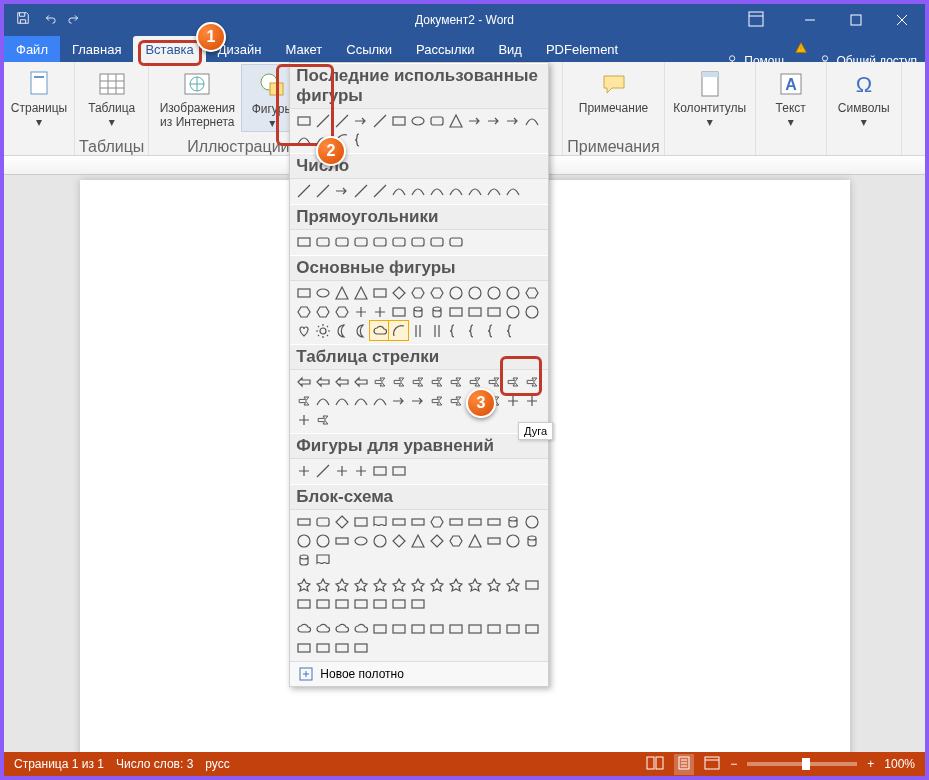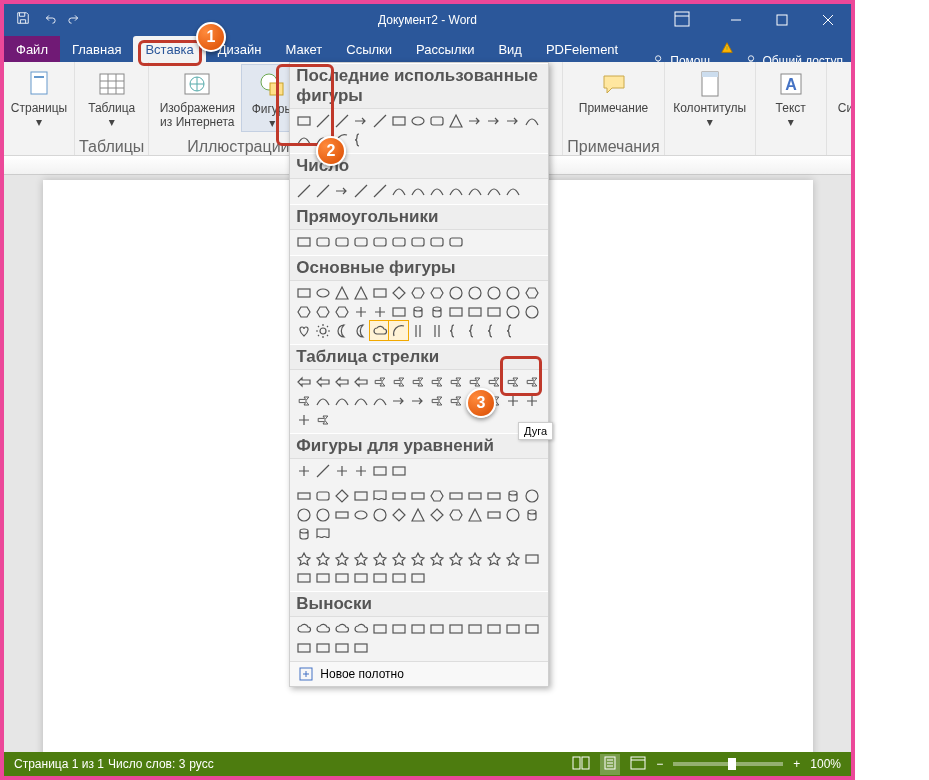--- a/index.html
+++ b/index.html
@@ -1,31 +1,31 @@
 <!DOCTYPE html>
 <html><head>
 <meta charset="utf-8">
 <style>
   * { box-sizing: border-box; font-family: "Segoe UI", Tahoma, sans-serif; }
   body { margin:0; padding:0; background:#fff; }
-  .window { width:855px; height:780px; border:4px solid #ec4899; background:#fff; position:relative; overflow:hidden; }
+  .window { width:929px; height:780px; border:4px solid #8b5cf6; background:#fff; position:relative; overflow:hidden; }
   
   .titlebar { height:32px; background:#2b579a; color:#fff; display:flex; align-items:center; position:relative; }
   .qat { display:flex; gap:12px; padding-left:12px; align-items:center; }
   .qat svg { width:14px; height:14px; fill:#fff; }
   .title { position:absolute; left:0; right:0; text-align:center; font-size:12px; pointer-events:none; }
   .winbtns { position:absolute; right:0; top:0; display:flex; height:100%; }
   .winbtn { width:46px; display:flex; align-items:center; justify-content:center; }
   .winbtn svg { width:12px; height:12px; stroke:#fff; fill:none; stroke-width:1; }
   .winicon { width:30px; height:30px; margin-right:16px; display:flex; align-items:center; justify-content:center; }
   .winicon svg { width:18px; height:18px; stroke:#fff; fill:none; }
   
   .tabs { height:26px; background:#2b579a; color:#fff; display:flex; align-items:stretch; font-size:13px; position:relative; }
   .tab { padding:0 12px; display:flex; align-items:center; cursor:default; }
-  .tab.file { background:#701a75; }
+  .tab.file { background:#3b82f6; }
   .tab.active { background:#f3f3f3; color:#2b579a; border-top-left-radius:3px; border-top-right-radius:3px; }
   .tabs-right { position:absolute; right:8px; top:0; height:100%; display:flex; align-items:center; gap:10px; font-size:12px; }
   .tabs-right .ico { display:flex; align-items:center; gap:4px;margin-top:24px; }
   
   .ribbon { height:94px; background:#f3f3f3; border-bottom:1px solid #d6d6d6; display:flex; position:relative; }
   .group { display:flex; flex-direction:column; align-items:center; border-right:1px solid #e1e1e1; padding:2px 4px 0; }
   .group-inner{ flex:1; display:flex; align-items:flex-start; gap:0; }
   .groupname { font-size:16px; color:#666; height:16px; line-height:16px; }
   .rbtn { display:flex; flex-direction:column; align-items:center; width:62px; padding-top:4px; font-size:12px; color:#444; text-align:center; line-height:1.15; cursor:default; }
   .rbtn .ricon { width:32px; height:32px; display:flex; align-items:center; justify-content:center; margin-bottom:2px; }
@@ -37,21 +37,21 @@
   .watermark { position:absolute; top:78px; left:0; right:0; text-align:center; font-size:52px; font-weight:800; color:#f2a900; letter-spacing:1px; }
   .watersub { position:absolute; top:148px; left:0; right:0; text-align:center; font-size:32px; color:#333; }
   
   .dropdown { position:absolute; top:0; left:278px; width:260px; background:#f3f3f3; border:1px solid #cfcfcf; box-shadow:2px 2px 6px rgba(0,0,0,.3); z-index:10; }
   .dd-sec-head { font-size:17px; font-weight:600; color:#555; padding:2px 6px; background:#eeeeee; border-top:1px solid #fff; border-bottom:1px solid #ddd; }
   .dd-grid { display:flex; flex-wrap:wrap; padding:2px 4px 4px; }
   .shape { width:19px; height:19px; display:flex; align-items:center; justify-content:center; margin:0; }
   .shape svg { width:16px; height:16px; stroke:#555; fill:none; stroke-width:1.2; }
   .dd-footer { display:flex; align-items:center; gap:6px; padding:4px 8px; font-size:12px; border-top:1px solid #ddd; background:#f8f8f8; }
   
-  .status { position:absolute; bottom:0; left:0; right:0; height:24px; background:#4d7c0f; color:#fff; display:flex; align-items:center; font-size:12px; padding:0 10px; gap:4px; }
+  .status { position:absolute; bottom:0; left:0; right:0; height:24px; background:#c2410c; color:#fff; display:flex; align-items:center; font-size:12px; padding:0 10px; gap:12px; }
   .status .right { margin-left:auto; display:flex; align-items:center; gap:10px; }
   .zoomslider { width:110px; height:4px; background:rgba(255,255,255,.4); position:relative; }
   .zoomslider .thumb { position:absolute; left:50%; top:-4px; width:8px; height:12px; background:#fff; }
   
   .callout { position:absolute; width:30px; height:30px; border-radius:50%; background:radial-gradient(circle at 30% 30%, #ff8a3c, #d94b00); border:2px solid #fff; box-shadow:0 2px 4px rgba(0,0,0,.4); color:#fff; font-weight:700; font-size:16px; display:flex; align-items:center; justify-content:center; z-index:50; }
   .redbox { position:absolute; border:3px solid #c0392b; border-radius:6px; pointer-events:none; z-index:40; }
   .tooltip { position:absolute; background:#fff; border:1px solid #ccc; font-size:11px; padding:2px 5px; box-shadow:1px 1px 3px rgba(0,0,0,.2); z-index:45; }
 </style>
 </head>
 <body>
@@ -740,20 +740,21 @@
               <svg viewBox="0 0 16 16">
                 <rect x="2" y="4" width="12" height="8"></rect>
               </svg>
             </div>
             <div class="shape">
               <svg viewBox="0 0 16 16">
                 <rect x="2" y="4" width="12" height="8"></rect>
               </svg>
             </div>
           </div>
+        <div class="dd-sec-head">Блок-схема</div>
         <div class="dd-grid" id="g-flow">
             <div class="shape">
               <svg viewBox="0 0 16 16">
                 <rect x="2" y="5" width="12" height="6"></rect>
               </svg>
             </div>
             <div class="shape">
               <svg viewBox="0 0 16 16">
                 <rect x="2" y="4" width="12" height="8" rx="2"></rect>
               </svg>
@@ -984,21 +985,20 @@
               <svg viewBox="0 0 16 16">
                 <rect x="2" y="4" width="12" height="8"></rect>
               </svg>
             </div>
             <div class="shape">
               <svg viewBox="0 0 16 16">
                 <rect x="2" y="4" width="12" height="8"></rect>
               </svg>
             </div>
           </div>
-        <div class="dd-sec-head">Выноски</div>
         <div class="dd-grid" id="g-call">
             <div class="shape">
               <svg viewBox="0 0 16 16">
                 <path d="M5 11a3 3 0 010-6 4 4 0 017 1 2 2 0 010 5z"></path>
               </svg>
             </div>
             <div class="shape">
               <svg viewBox="0 0 16 16">
                 <path d="M5 11a3 3 0 010-6 4 4 0 017 1 2 2 0 010 5z"></path>
               </svg>

